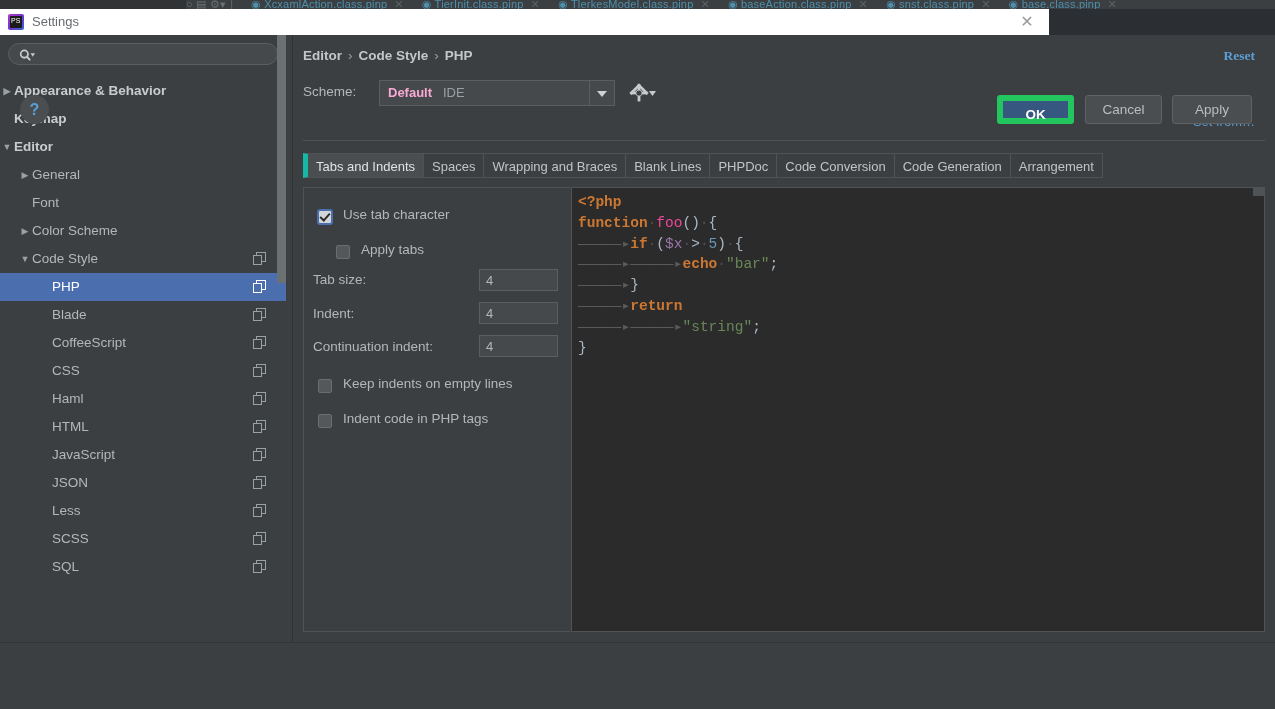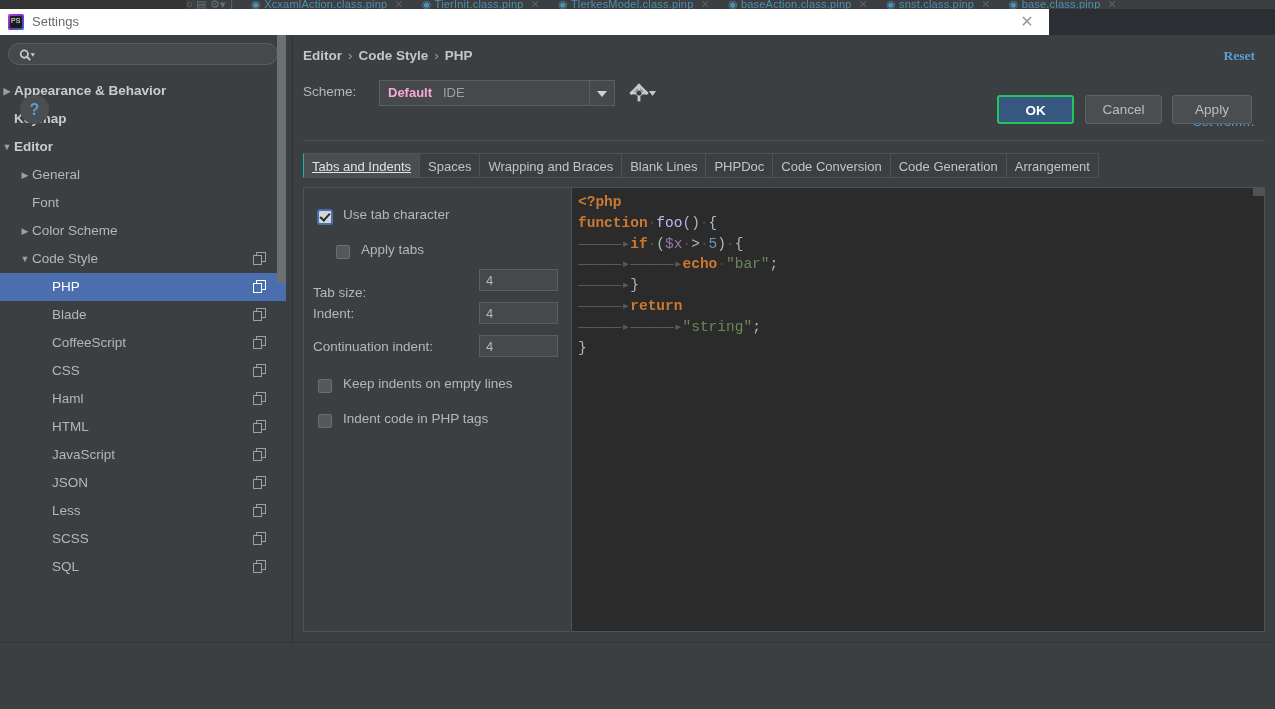--- a/index.html
+++ b/index.html
@@ -163,21 +163,21 @@
   
   .tabbar {
     position:absolute; left:10px; top:118px; right:10px; height:27px;
   }
   .tab {
     position:relative; float:left; height:25px; line-height:25px;
     padding:0 8px; font-size:13px; color:#c1c4c6;
     border:1px solid #4f5356; border-left:0; background:#3c3f41;
     box-sizing:border-box; cursor:pointer;
   }
-  .tab:first-child { border-left:1px solid #14b8a6;text-decoration:underline; }
+  .tab:first-child { border-left:5px solid #14b8a6; }
   .tab.active { background:#4a4e51; color:#e0e2e4; }
 
   
   .settings-pane {
     position:absolute; left:10px; top:152px; width:267px; bottom:10px;
     background:#3c3f41; border:1px solid #4f5356; border-right:0;
     box-sizing:border-box;
   }
   .opt-row { position:absolute; left:0; font-size:13.5px; color:#b4b7ba; }
   .cb {
@@ -205,21 +205,21 @@
     position:absolute; left:278px; top:152px; right:10px; bottom:10px;
     background:#2b2b2b; border:1px solid #4f5356; box-sizing:border-box;
     overflow:hidden;
   }
   .preview-code {
     position:absolute; left:6px; top:4px;
     font-family:"Liberation Mono", monospace; font-size:14.5px;
     line-height:20.8px; white-space:pre; color:#a9b7c6;
   }
   .kw { color:#cc7832; font-weight:bold; }
-  .fn { color:#c4b5fd; }
+  .fn { color:#ec4899; }
   .var { color:#9876aa; }
   .num { color:#6897bb; }
   .str { color:#6a8759; }
   .pun { color:#a9b7c6; }
   .ws  { color:#5a5a5a; }
   .dot { color:#4f4f4f; }
   .line-hl { display:block; }
   .prev-sb-top {
     position:absolute; right:0; top:0; width:11px; height:8px; background:#4f5356;
   }
@@ -237,21 +237,21 @@
     border-radius:50%; background:#4a4e51;
     color:#5c9fd6; font-size:16px; font-weight:bold;
     text-align:center; line-height:29px; cursor:pointer;
   }
   .btn {
     position:absolute; top:60px; height:29px; line-height:27px;
     border-radius:3px; font-size:13.5px; text-align:center;
     box-sizing:border-box; cursor:pointer;
   }
   .btn.default {
-    background:#365880; border:2px solid #22c55e; color:#ffffff; font-weight:bold;
+    background:#365880; border:6px solid #22c55e; color:#ffffff; font-weight:bold;
   }
   .btn.normal {
     background:#4a4e51; border:1px solid #5e6366; color:#bbbdbf;
   }
 </style>
 </head>
 <body>
 
 <div id="root">
 
@@ -441,21 +441,21 @@
         <div class="opt-row" style="left:14px; top:22px;">
           <span class="cb checked"></span>
           <span class="opt-label" style="left:25px;">Use tab character</span>
         </div>
 
         <div class="opt-row" style="left:32px; top:57px;">
           <span class="cb"></span>
           <span class="opt-label" style="left:25px;">Apply tabs</span>
         </div>
 
-        <div class="opt-row" style="left:9px; top:97px;">Tab size:</div>
+        <div class="opt-row" style="left:9px; top:84px;">Tab size:</div>
         <input class="num-field" style="left: 175px; top: 81px;" type="text" value="4">
 
         <div class="opt-row" style="left:9px; top:118px;">Indent:</div>
         <input class="num-field" style="left: 175px; top: 114px;" type="text" value="4">
 
         <div class="opt-row" style="left:9px; top:151px;">Continuation indent:</div>
         <input class="num-field" style="left: 175px; top: 147px;" type="text" value="4">
 
         <div class="opt-row" style="left:14px; top:191px;">
           <span class="cb"></span>

